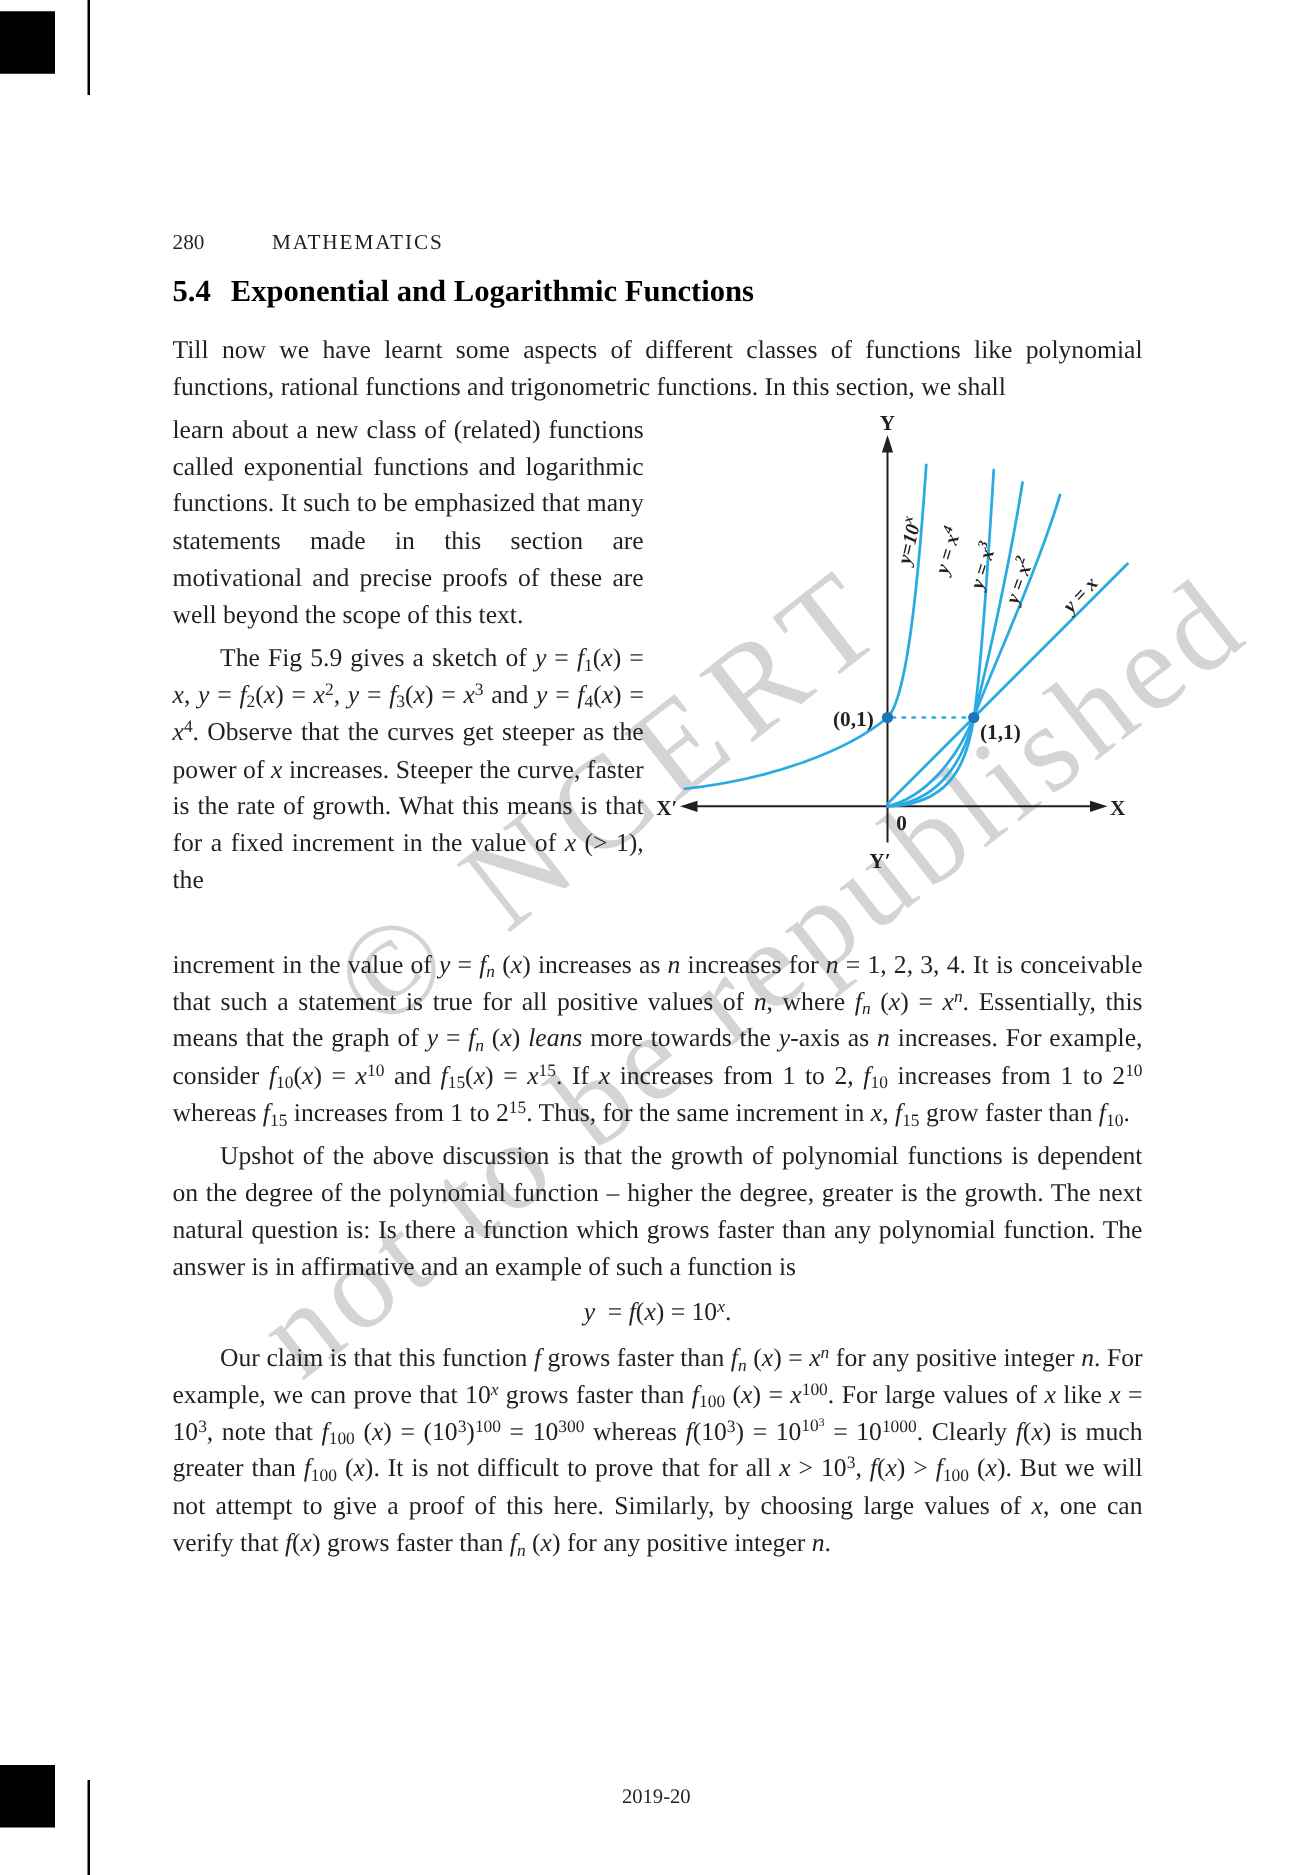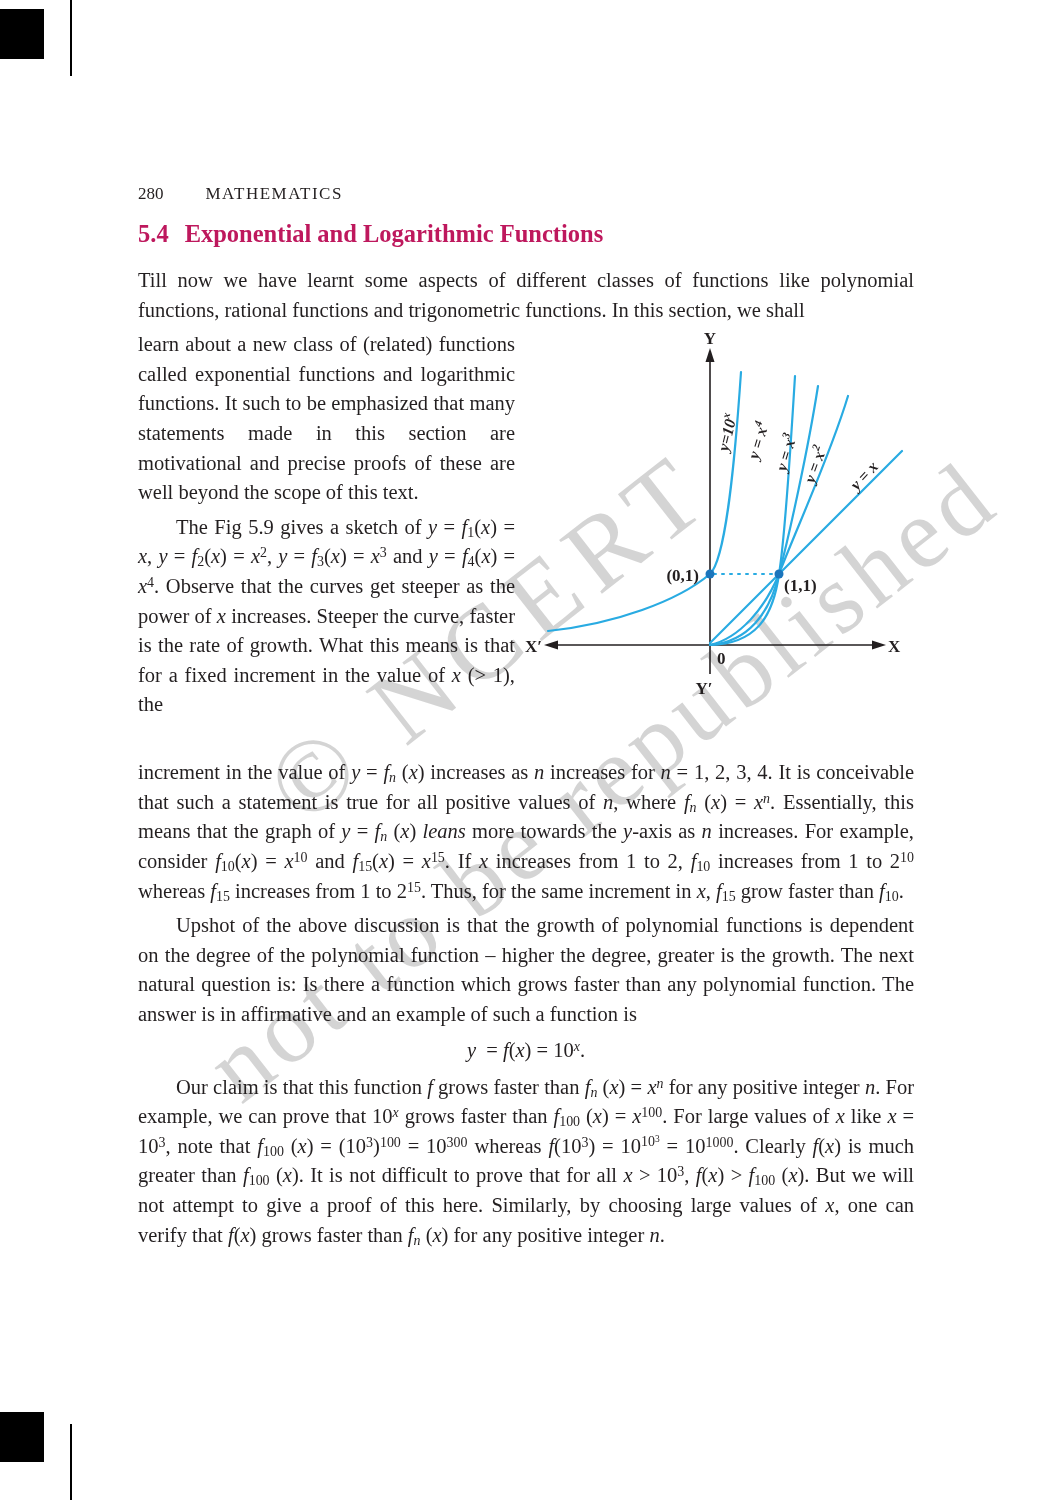--- a/index.html
+++ b/index.html
@@ -21,23 +21,23 @@
     transform:rotate(-38deg); text-align:center;
     color:rgba(136,136,136,0.36); pointer-events:none; z-index:1;
   }
   .wm-line1 { font-size:105px; letter-spacing:12px; line-height:200px; white-space:nowrap; }
   .wm-line2 { font-size:100px; letter-spacing:6px;  line-height:165px; white-space:nowrap; }
 
   .content { position:absolute; left:138px; top:184px; width:776px; z-index:2; }
 
   .running-head { font-size:17px; margin:0 0 16px 0; }
   .running-head .pageno { margin-right:42px; }
-  .running-head .book   { letter-spacing:1.5px; }
+  .running-head .book   { letter-spacing:1.5px;margin-left:12px; }
 
-  .section-title { margin:0 0 18px 0; font-size:24.5px; font-weight:bold; color:#be185d; }
+  .section-title { margin:0 0 18px 0; font-size:24.5px; font-weight:bold; color:#000000; }
   .section-title .sec-no { margin-right:16px; }
 
   p.body { font-size:20.5px; line-height:29.6px; text-align:justify; margin:0 0 5px 0; }
   .indent { text-indent:38px; }
   sub { font-size:68%; line-height:0; vertical-align:-0.25em; }
   sup { font-size:68%; line-height:0; vertical-align:0.45em; }
 
   .two-col { position:relative; min-height:428px; }
   .col-left { width:377px; }
 
@@ -134,14 +134,15 @@
     <p class="body">increment in the value of <i>y</i> = <i>f</i><sub><i>n</i></sub> (<i>x</i>) increases as <i>n</i> increases for <i>n</i> = 1, 2, 3, 4. It is conceivable that such a statement is true for all positive values of <i>n</i>, where <i>f</i><sub><i>n</i></sub> (<i>x</i>) = <i>x</i><sup><i>n</i></sup>. Essentially, this means that the graph of <i>y</i> = <i>f</i><sub><i>n</i></sub> (<i>x</i>) <i>leans</i> more towards the <i>y</i>-axis as <i>n</i> increases. For example, consider <i>f</i><sub>10</sub>(<i>x</i>) = <i>x</i><sup>10</sup> and <i>f</i><sub>15</sub>(<i>x</i>) = <i>x</i><sup>15</sup>. If <i>x</i> increases from 1 to 2, <i>f</i><sub>10</sub> increases from 1 to 2<sup>10</sup> whereas <i>f</i><sub>15</sub> increases from 1 to 2<sup>15</sup>. Thus, for the same increment in <i>x</i>, <i>f</i><sub>15</sub> grow faster than <i>f</i><sub>10</sub>.</p>
 
     <p class="body indent">Upshot of the above discussion is that the growth of polynomial functions is dependent on the degree of the polynomial function – higher the degree, greater is the growth. The next natural question is: Is there a function which grows faster than any polynomial function. The answer is in affirmative and an example of such a function is</p>
 
     <div class="equation"><i>y</i>&nbsp; = <i>f</i>(<i>x</i>) = 10<sup><i>x</i></sup>.</div>
 
     <p class="body indent">Our claim is that this function <i>f</i> grows faster than <i>f</i><sub><i>n</i></sub> (<i>x</i>) = <i>x</i><sup><i>n</i></sup> for any positive integer <i>n</i>. For example, we can prove that 10<sup><i>x</i></sup> grows faster than <i>f</i><sub>100</sub> (<i>x</i>) = <i>x</i><sup>100</sup>. For large values of <i>x</i> like <i>x</i> = 10<sup>3</sup>, note that <i>f</i><sub>100</sub> (<i>x</i>) = (10<sup>3</sup>)<sup>100</sup> = 10<sup>300</sup> whereas <i>f</i>(10<sup>3</sup>) = 10<sup>10<sup>3</sup></sup> = 10<sup>1000</sup>. Clearly <i>f</i>(<i>x</i>) is much greater than <i>f</i><sub>100</sub> (<i>x</i>). It is not difficult to prove that for all <i>x</i> &gt; 10<sup>3</sup>, <i>f</i>(<i>x</i>) &gt; <i>f</i><sub>100</sub> (<i>x</i>). But we will not attempt to give a proof of this here. Similarly, by choosing large values of <i>x</i>, one can verify that <i>f</i>(<i>x</i>) grows faster than <i>f</i><sub><i>n</i></sub> (<i>x</i>) for any positive integer <i>n</i>.</p>
 
   </div>
 
+  <div class="page-footer">2019-20</div>
 
 </div>
 
 </body></html>

